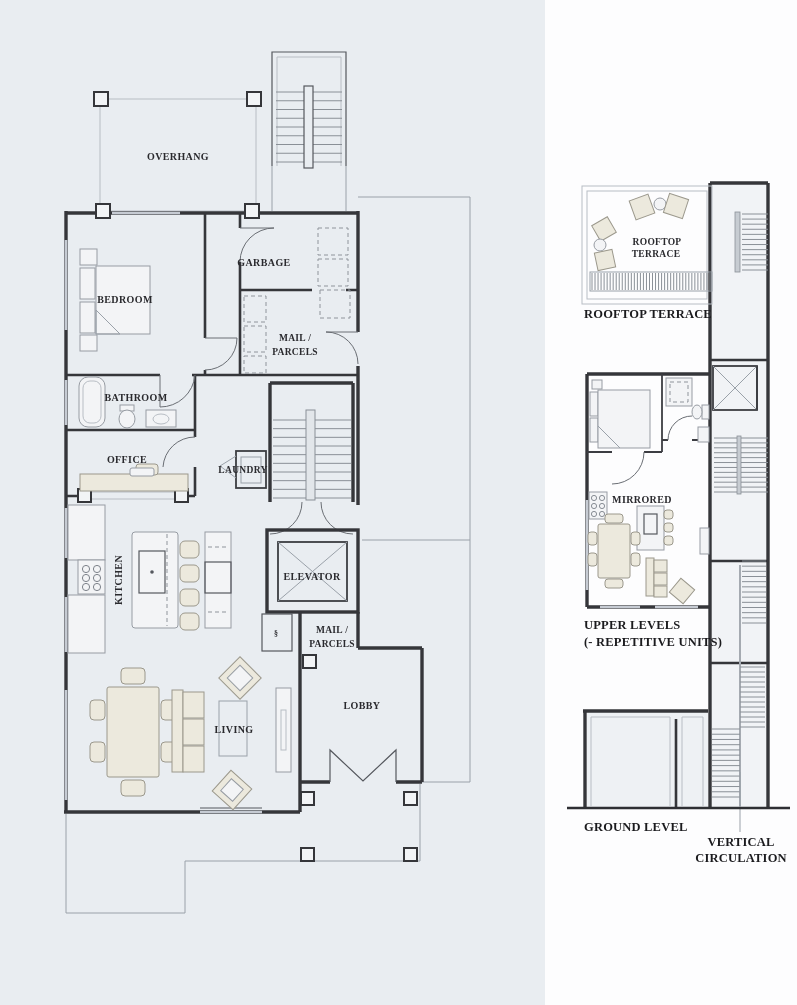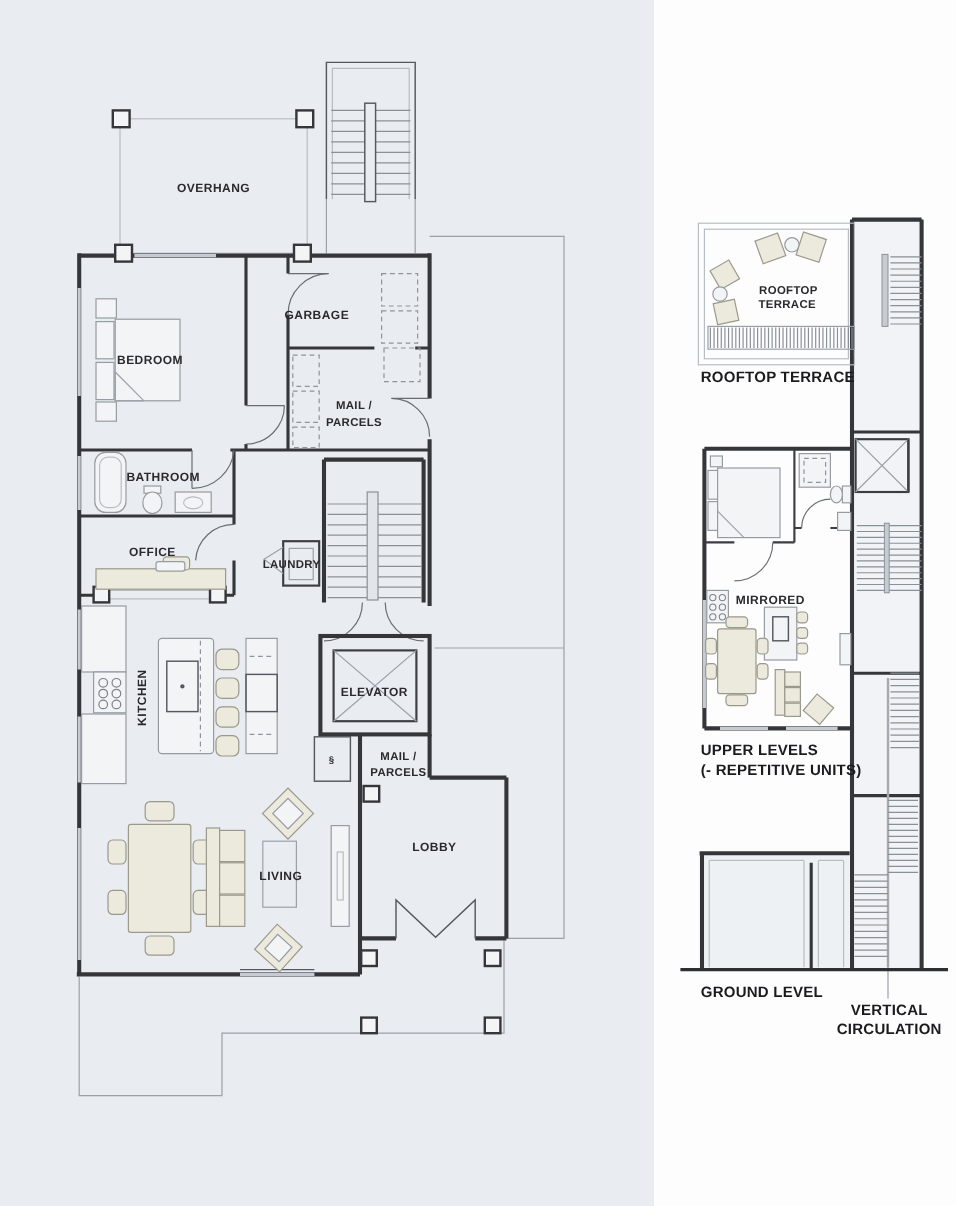--- a/index.html
+++ b/index.html
@@ -1,17 +1,17 @@
 <!DOCTYPE html>
 <html><head>
 <meta charset="utf-8">
 <style>
   html,body{margin:0;padding:0;background:#fff;}
   .stage{position:relative;width:797px;height:1005px;overflow:hidden;
-         font-family:Liberation Sans, sans-serif;}
+         font-family:Liberation Serif, serif;}
   svg{position:absolute;left:0;top:0;display:block;}
 
   
   .w4{stroke:#35363a;stroke-width:3.4;fill:none;stroke-linecap:butt;}
   .w3{stroke:#35363a;stroke-width:2.6;fill:none;}
   .w2{stroke:#3c3d42;stroke-width:1.8;fill:none;}
   .w1{stroke:#55585e;stroke-width:1.2;fill:none;}
   .thin{stroke:#9aa1a9;stroke-width:1;fill:none;}
   .lt{stroke:#b8bdc4;stroke-width:1;fill:none;}
   .win{stroke:#c6cbd3;stroke-width:2.6;fill:none;}

